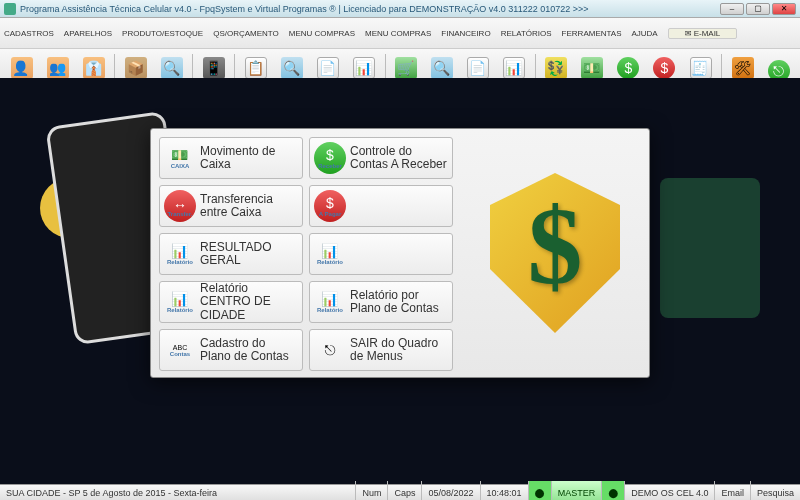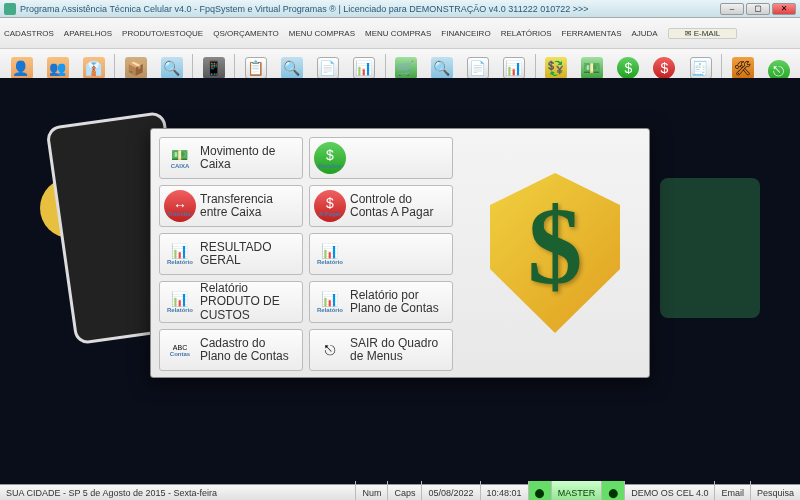--- a/index.html
+++ b/index.html
@@ -181,54 +181,54 @@
             <div style="font-size: 14px;">💵</div>
             <div class="mb-icon-sub">CAIXA</div>
           </div>
           <div class="mb-label">Movimento de Caixa</div>
         </div>
         <div class="menu-btn">
           <div class="mb-icon ic-green">
             <div style="font-size: 14px;">$</div>
             <div class="mb-icon-sub">Receber</div>
           </div>
+          <div class="mb-label">Controle do Contas A Receber</div>
         </div>
         <div class="menu-btn">
           <div class="mb-icon ic-red">
             <div style="font-size: 14px;">↔</div>
             <div class="mb-icon-sub">Transfer.</div>
           </div>
           <div class="mb-label">Transferencia entre Caixa</div>
         </div>
         <div class="menu-btn">
           <div class="mb-icon ic-red">
             <div style="font-size: 14px;">$</div>
             <div class="mb-icon-sub">A Pagar</div>
           </div>
-          <div class="mb-label">Controle do Contas A Pagar</div>
         </div>
         <div class="menu-btn">
           <div class="mb-icon ">
             <div style="font-size: 14px;">📊</div>
             <div class="mb-icon-sub">Relatório</div>
           </div>
           <div class="mb-label">RESULTADO GERAL</div>
         </div>
         <div class="menu-btn">
           <div class="mb-icon ">
             <div style="font-size: 14px;">📊</div>
             <div class="mb-icon-sub">Relatório</div>
           </div>
         </div>
         <div class="menu-btn">
           <div class="mb-icon ">
             <div style="font-size: 14px;">📊</div>
             <div class="mb-icon-sub">Relatório</div>
           </div>
-          <div class="mb-label">Relatório PRODUTO DE CUSTOS</div>
+          <div class="mb-label">Relatório CENTRO DE CIDADE</div>
         </div>
         <div class="menu-btn">
           <div class="mb-icon ">
             <div style="font-size: 14px;">📊</div>
             <div class="mb-icon-sub">Relatório</div>
           </div>
           <div class="mb-label">Relatório por Plano de Contas</div>
         </div>
         <div class="menu-btn">
           <div class="mb-icon ">

